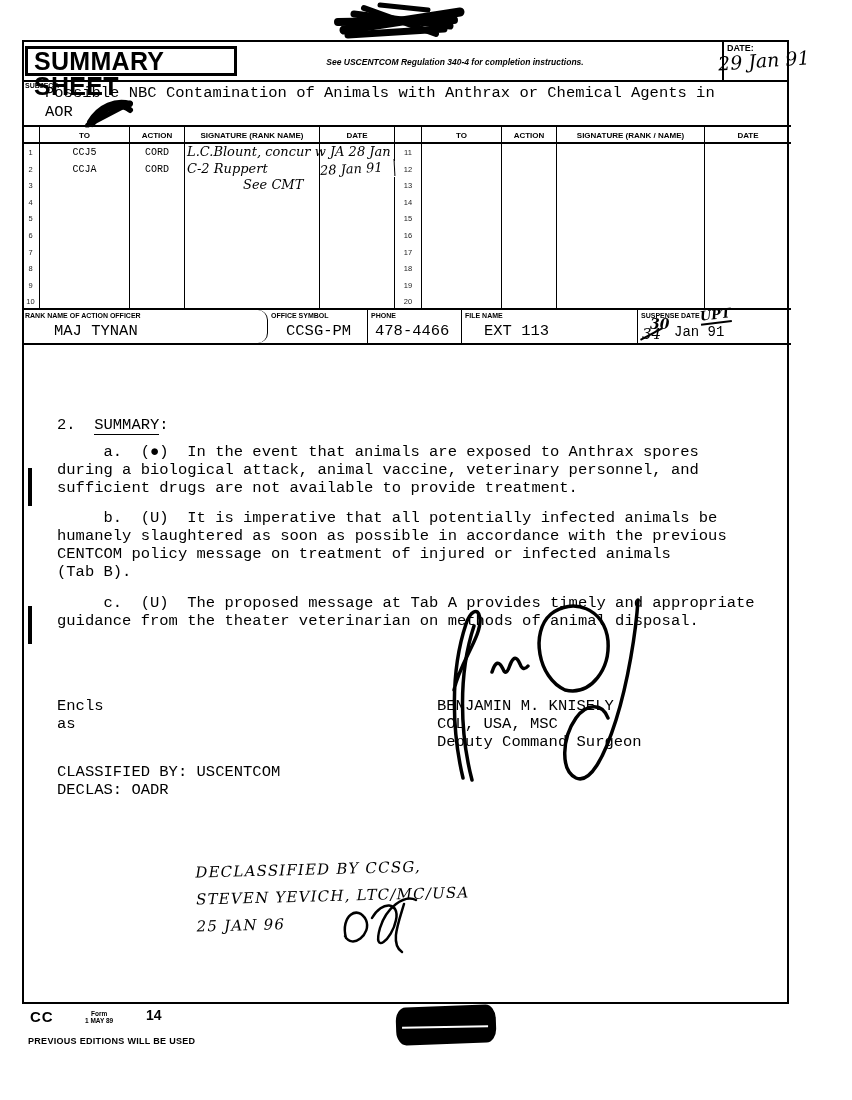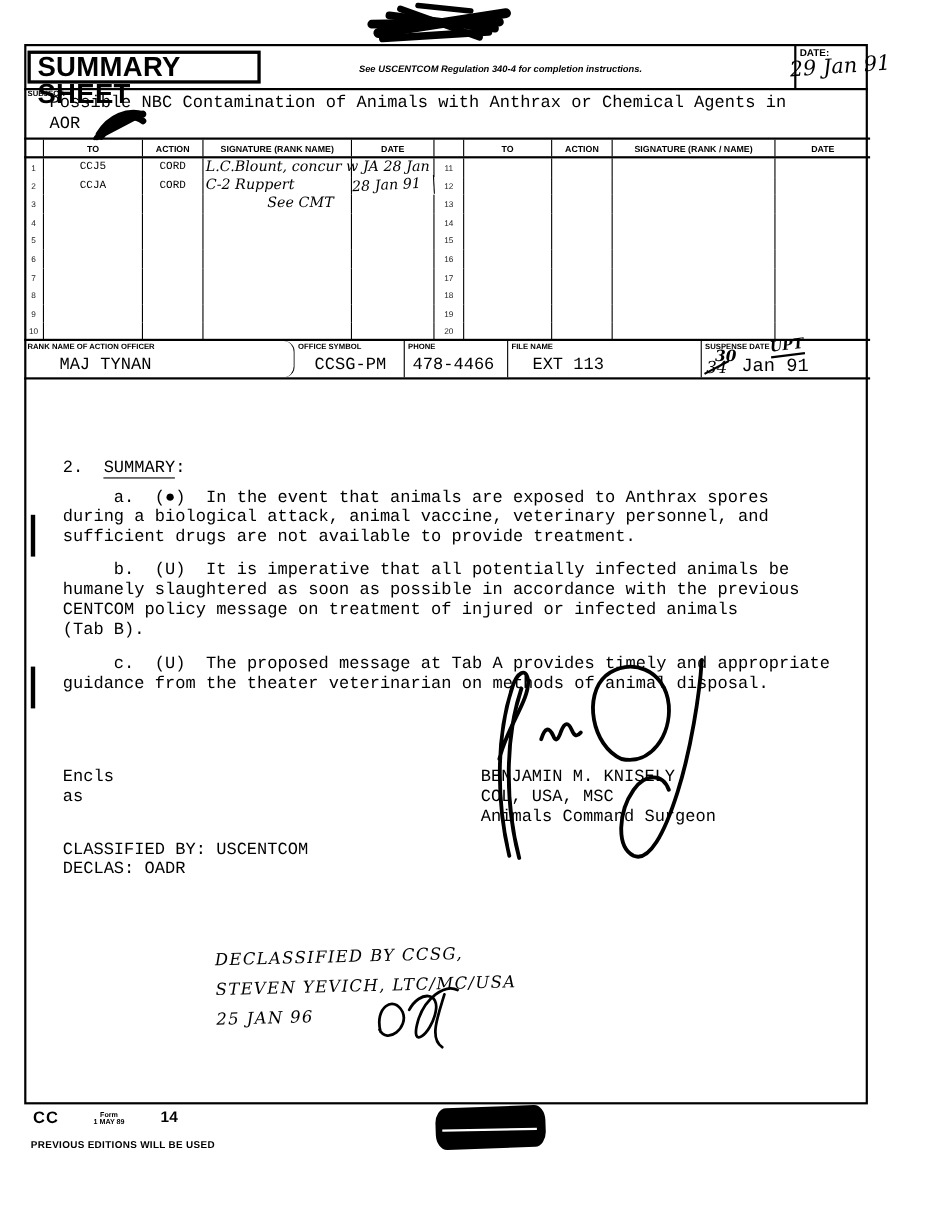--- a/index.html
+++ b/index.html
@@ -272,21 +272,21 @@
     </div>
     <div class="of-cell" style="width:176px;">
       <div class="of-label">FILE NAME</div>
       <div class="of-val" style="left:22px;">EXT 113</div>
     </div>
     <div class="of-cell last" style="width:153px;">
       <div class="of-label">SUSPENSE DATE</div>
       <div class="abs hw" style="left:62px; top:-3px; font-size:13px; font-weight:bold; transform:rotate(-7deg); border-bottom:2px solid #000;">UPT</div>
       <div class="abs hw" style="left:12px; top:6px; font-size:14px; font-weight:bold;">30</div>
       <div class="abs hw strike27" style="left:4px; top:15px; font-size:15px;">34</div>
-      <div class="abs mono" style="left:36px; top:14px; font-size:17px;">Jan 91</div>
+      <div class="abs mono" style="left:36px; top:14px; font-size:14px;">Jan 91</div>
     </div>
   </div>
 
 
   <div class="abs body-par pre" style="top:416px;"><span>2.  </span><span class="uline">SUMMARY</span><span>:</span></div>
 
   <div class="abs body-par pre" style="top:509px;">     b.  (U)  It is imperative that all potentially infected animals be
 humanely slaughtered as soon as possible in accordance with the previous
 CENTCOM policy message on treatment of injured or infected animals
 (Tab B).</div>
@@ -304,21 +304,21 @@
       <path d="M145 98 C118 86 110 40 131 22 C152 5 185 16 188 49 C190 76 172 104 145 98"></path>
       <path d="M218 8 C216 40 208 90 196 128 C184 166 170 192 156 186 C140 178 142 146 156 126 C166 112 182 110 188 126"></path>
     </g>
   </svg>
 
   <div class="abs body-par pre encls">Encls
 as</div>
   <div class="abs sig-name">
     <div>BENJAMIN M. KNISELY</div>
     <div>COL, USA, MSC</div>
-    <div>Animals Command Surgeon</div>
+    <div>Deputy Command Surgeon</div>
   </div>
 
   <div class="abs body-par classif">
     <div>CLASSIFIED BY:  USCENTCOM</div>
     <div>DECLAS:  OADR</div>
   </div>
 
   <div class="abs declass hw">
     <div>DECLASSIFIED BY CCSG,</div>
     <div>STEVEN YEVICH, LTC/MC/USA</div>

